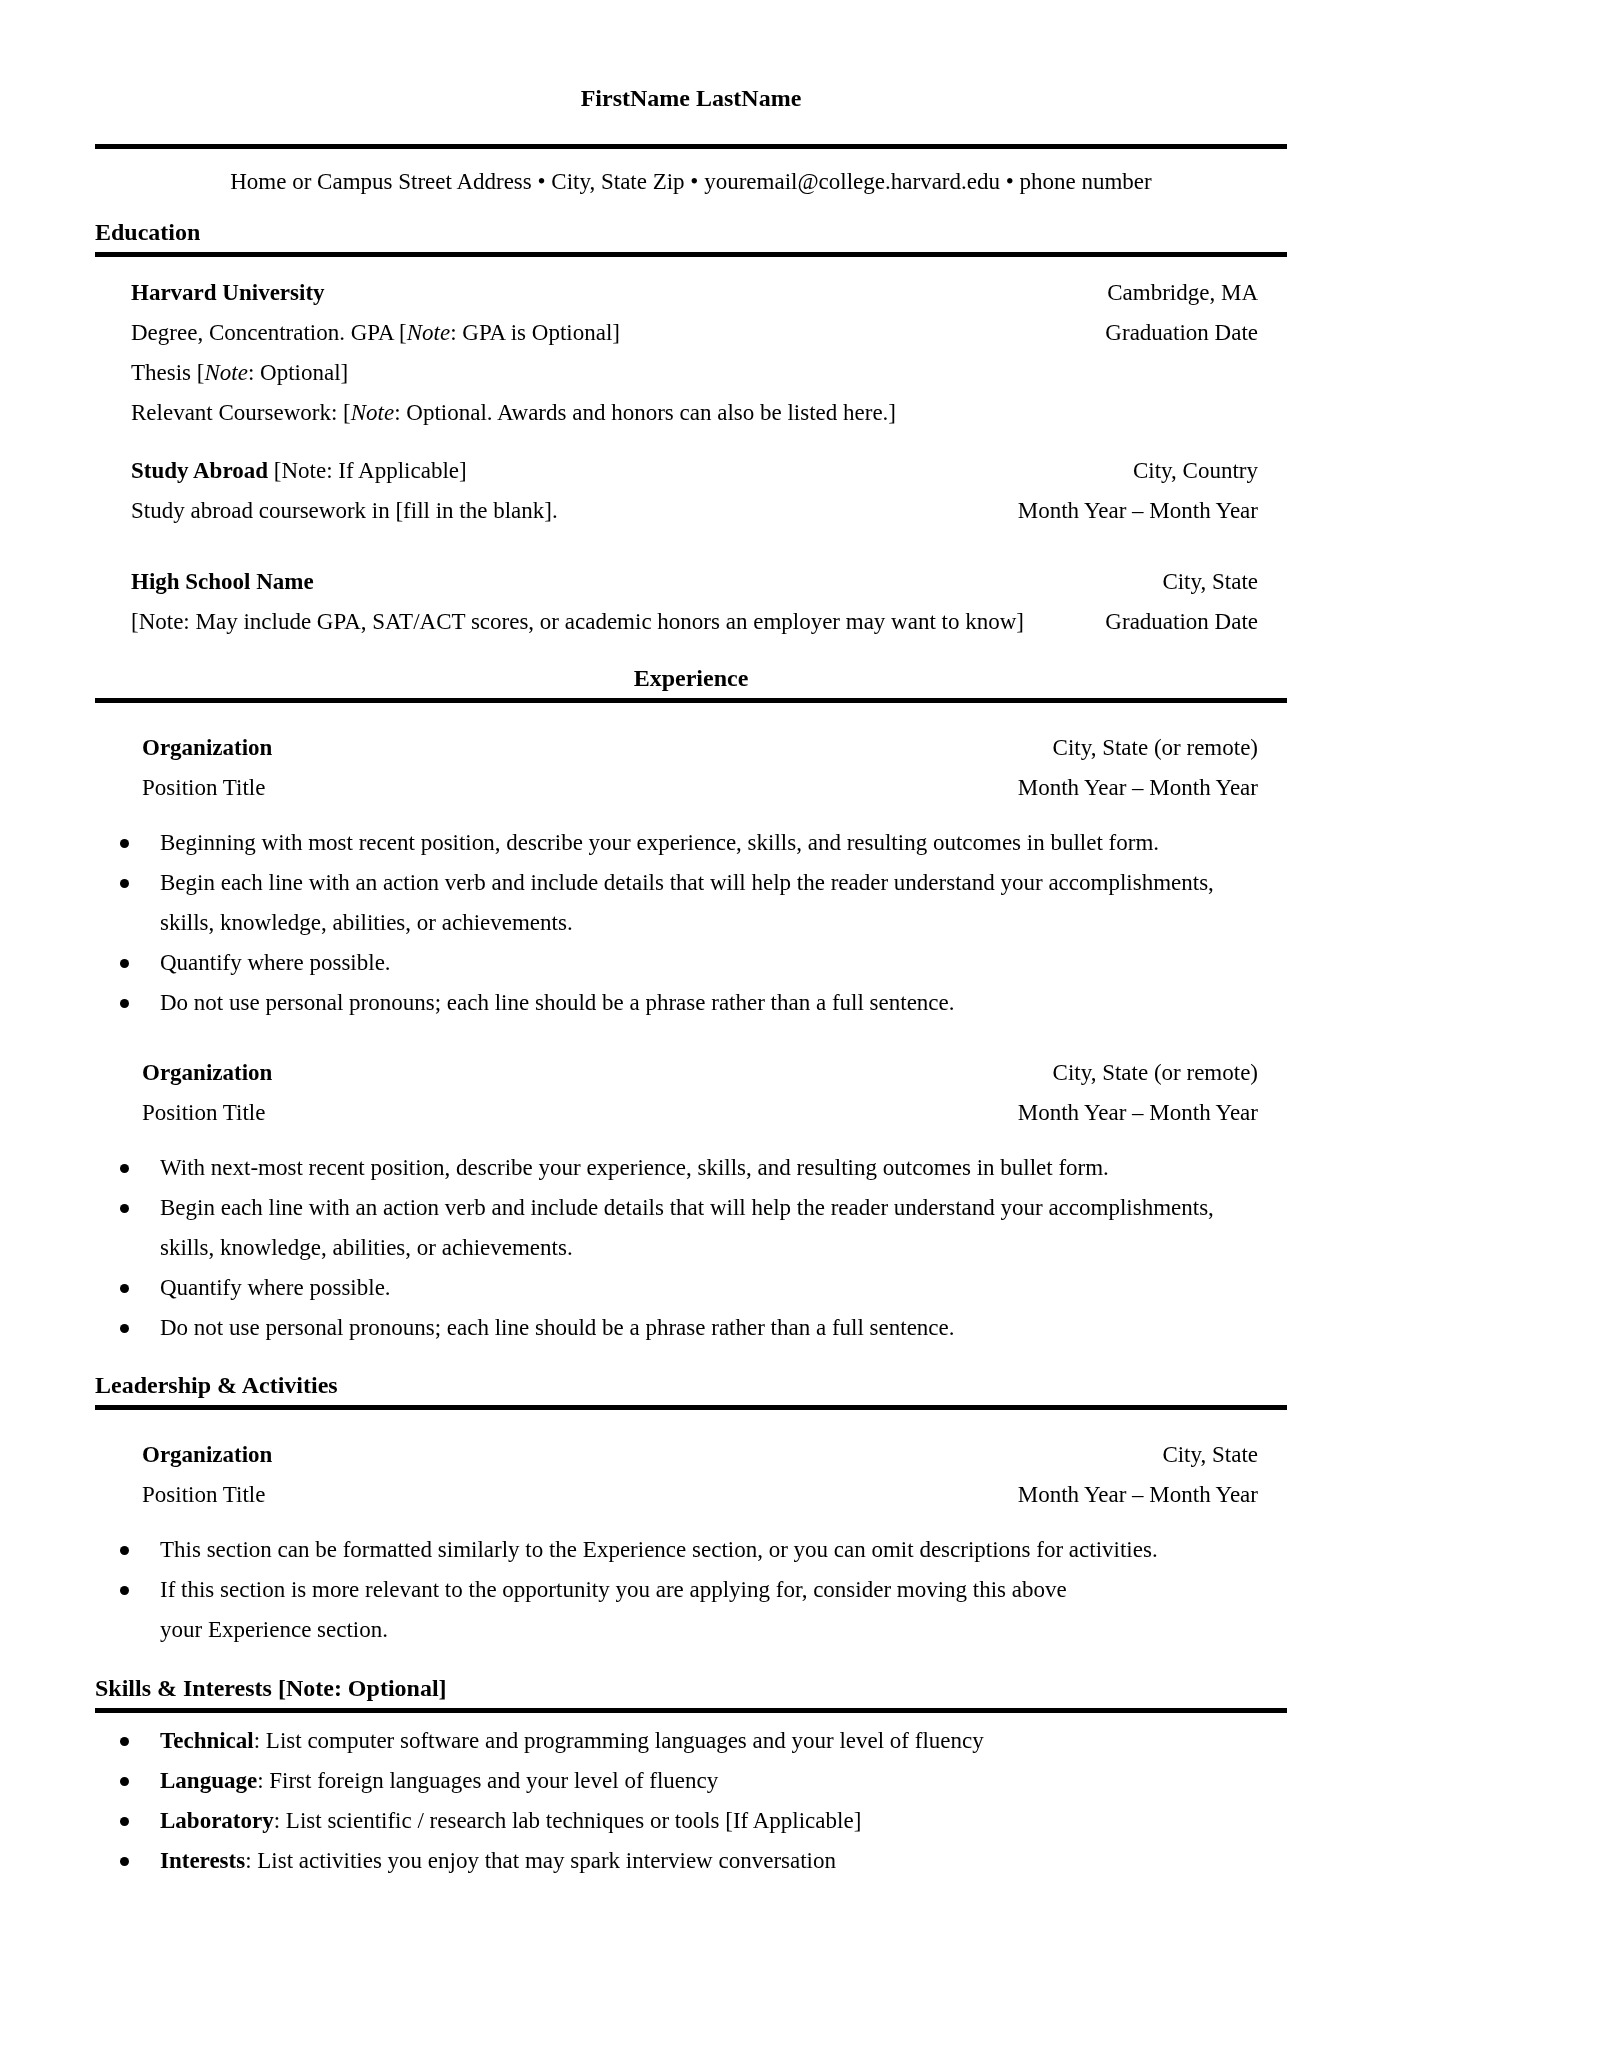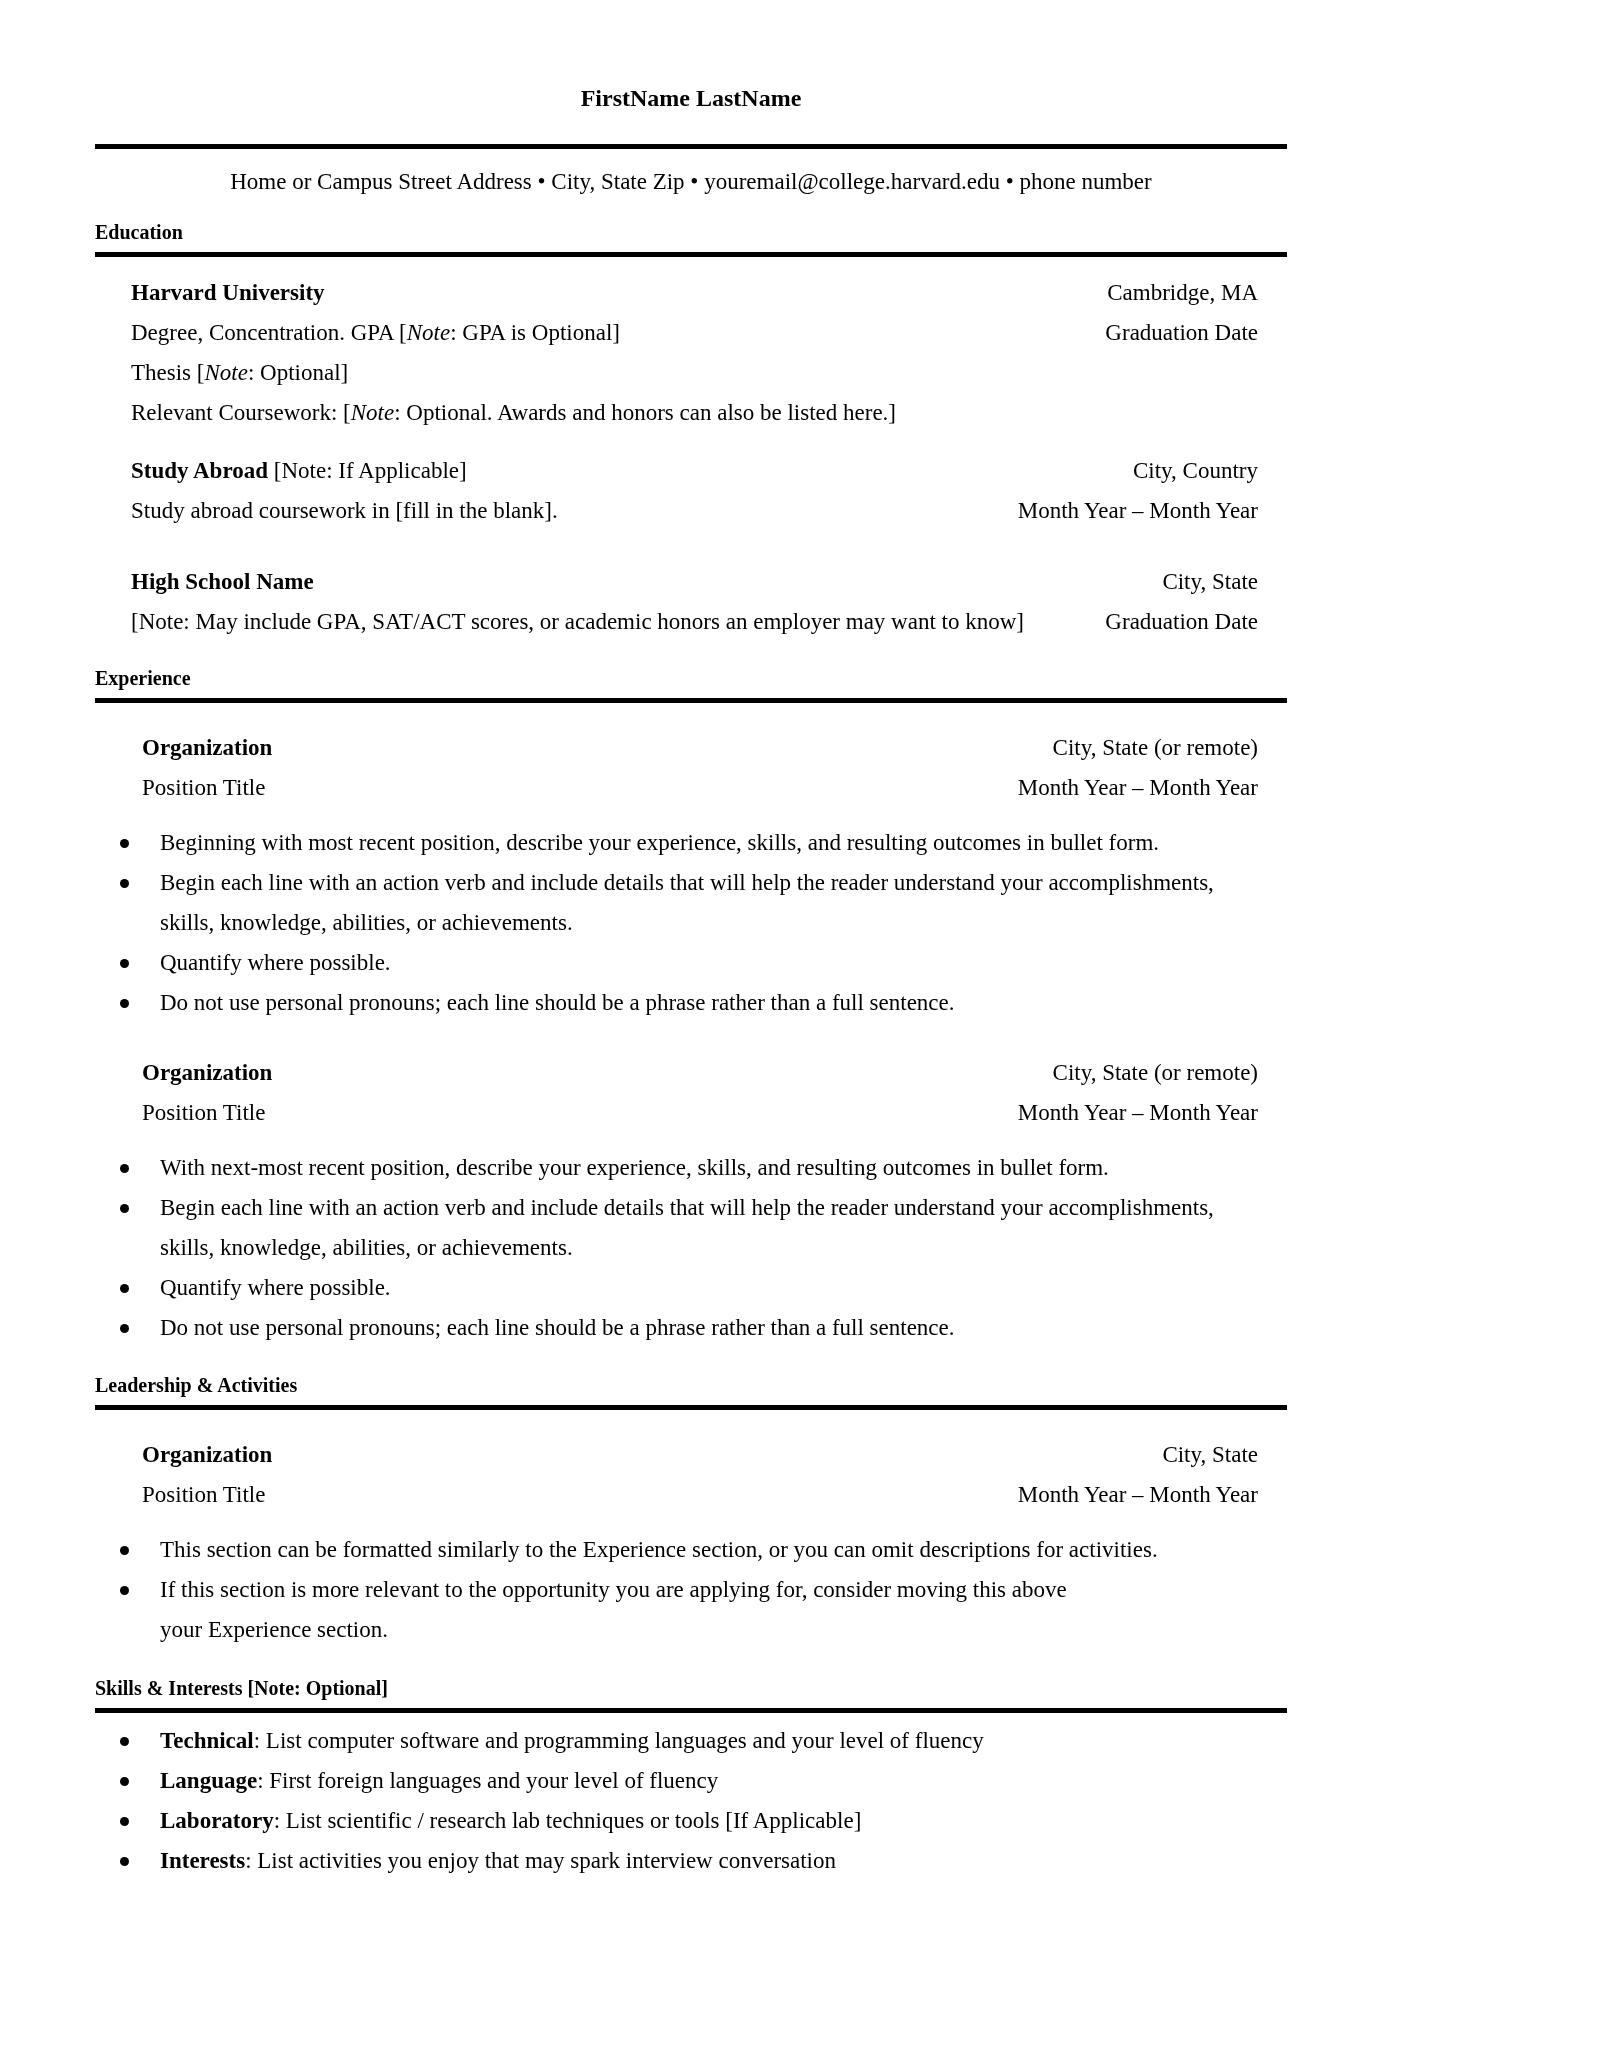--- a/index.html
+++ b/index.html
@@ -12,23 +12,23 @@
     color:#000000;
     font-family:Liberation Serif, serif;
     font-size:23px;
     line-height:40px;
     overflow:hidden;
   }
   .name { text-align:center; font-weight:700; font-size:24px; }
   .rule { height:5px; background:#000000; }
   .rule-name { margin-top:26px; }
   .contact { text-align:center; margin-top:13px; }
-  .sec-title { font-weight:700; font-size:20px; }
+  .sec-title { font-weight:700; font-size:24px; }
   .h-edu   { margin-top:10px; }
-  .h-exp   { margin-top:16px; }
+  .h-exp   { margin-top:16px;text-align:center; }
   .h-lead  { margin-top:17px; }
   .h-skill { margin-top:18px; }
   .row { display:flex; justify-content:space-between; }
   .row .left  { white-space:pre-wrap;margin-left:36px; }
   .row .right { text-align:right; padding-right:29px; white-space:nowrap; flex-shrink:0; }
   .bold { font-weight:700; }
   .edu-e0 { margin-top:16px; }
   .edu-e1 { margin-top:18px; }
   .edu-e2 { margin-top:31px; }
   .hdr { margin-left:11px; }

